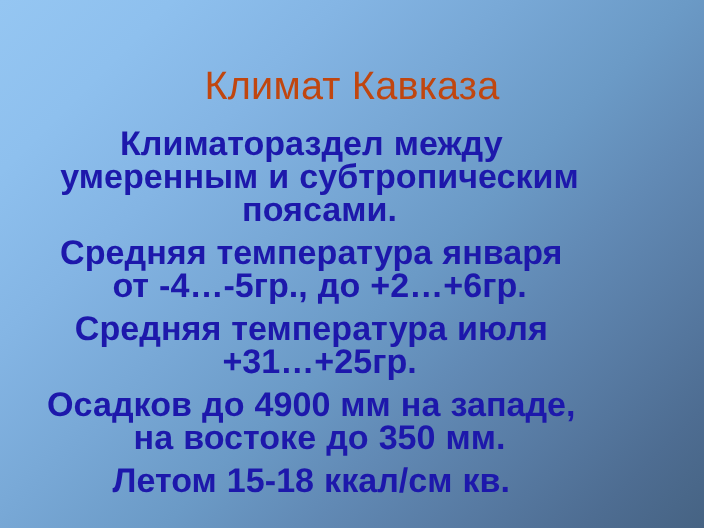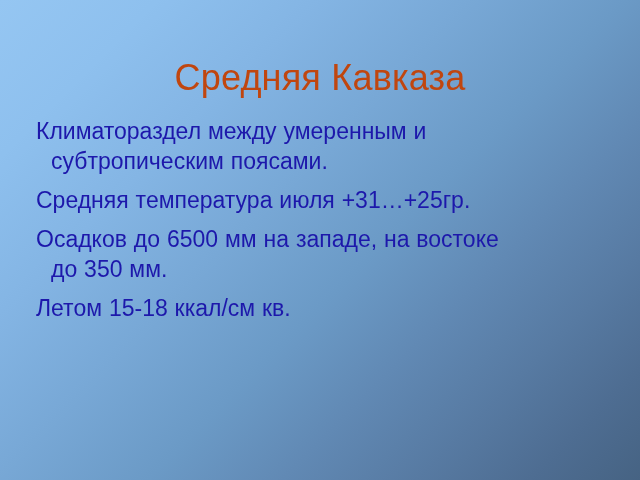--- a/index.html
+++ b/index.html
@@ -54,44 +54,45 @@
   
   #body-block {
     position: absolute;
     left: 30px;
     top: 116px;
     width: 500px;
   }
 
   .bullet-item {
     font-family: "Liberation Sans", sans-serif;
-    font-size: 23px;
-    font-weight: 400;
+    font-size: 31px;
+    font-weight: 700;
     line-height: 30px;
     color: #1d18ab;
     margin: 0 0 9px 0;
     padding-left: 21px;
     text-indent: -15px;
-    text-align: left;
+    text-align: center;
     word-spacing: 0.5px;
   }
 
   .bullet-item:last-child {
     margin-bottom: 0;
   }
 </style>
 </head>
 <body>
 
 <div id="slide">
 
   <div id="title-block">
-    <h1 id="slide-title">Средняя Кавказа</h1>
+    <h1 id="slide-title">Климат Кавказа</h1>
   </div>
 
   <div id="body-block">
     <p class="bullet-item">Климатораздел между умеренным и субтропическим поясами.</p>
+    <p class="bullet-item">Средняя температура января от -4…-5гр., до +2…+6гр.</p>
     <p class="bullet-item">Средняя температура июля +31…+25гр.</p>
-    <p class="bullet-item">Осадков до 6500 мм на западе, на востоке до 350 мм.</p>
+    <p class="bullet-item">Осадков до 4900 мм на западе, на востоке до 350 мм.</p>
     <p class="bullet-item">Летом 15-18 ккал/см кв.</p>
   </div>
 
 </div>
 
 </body></html>

